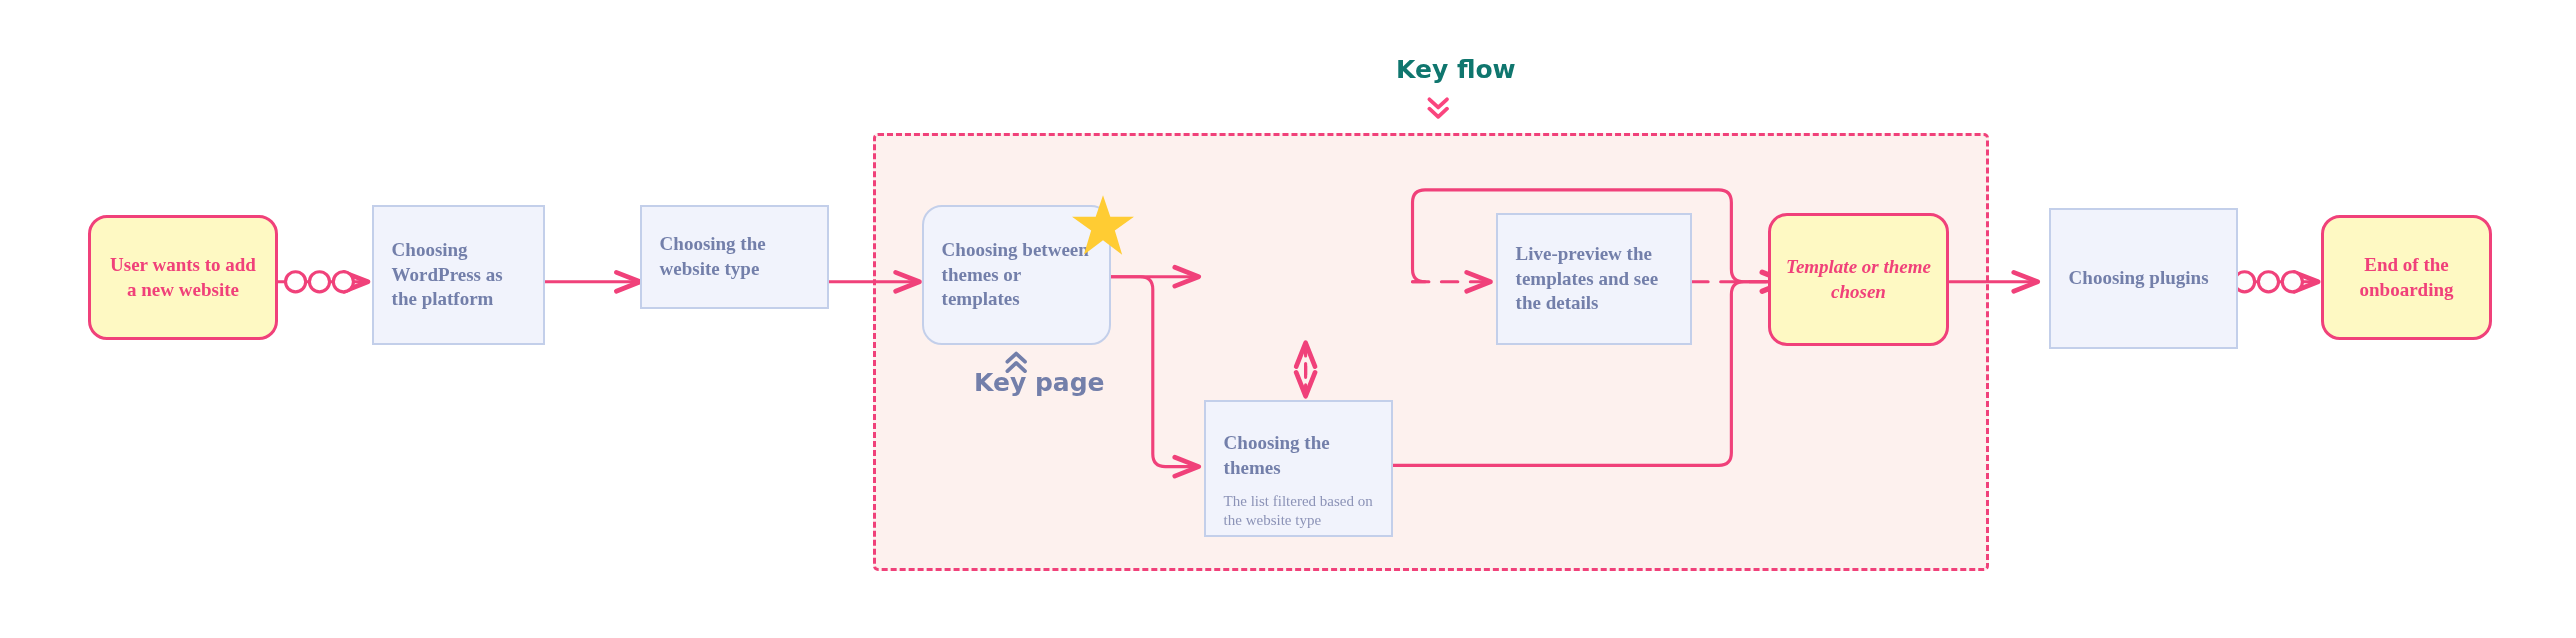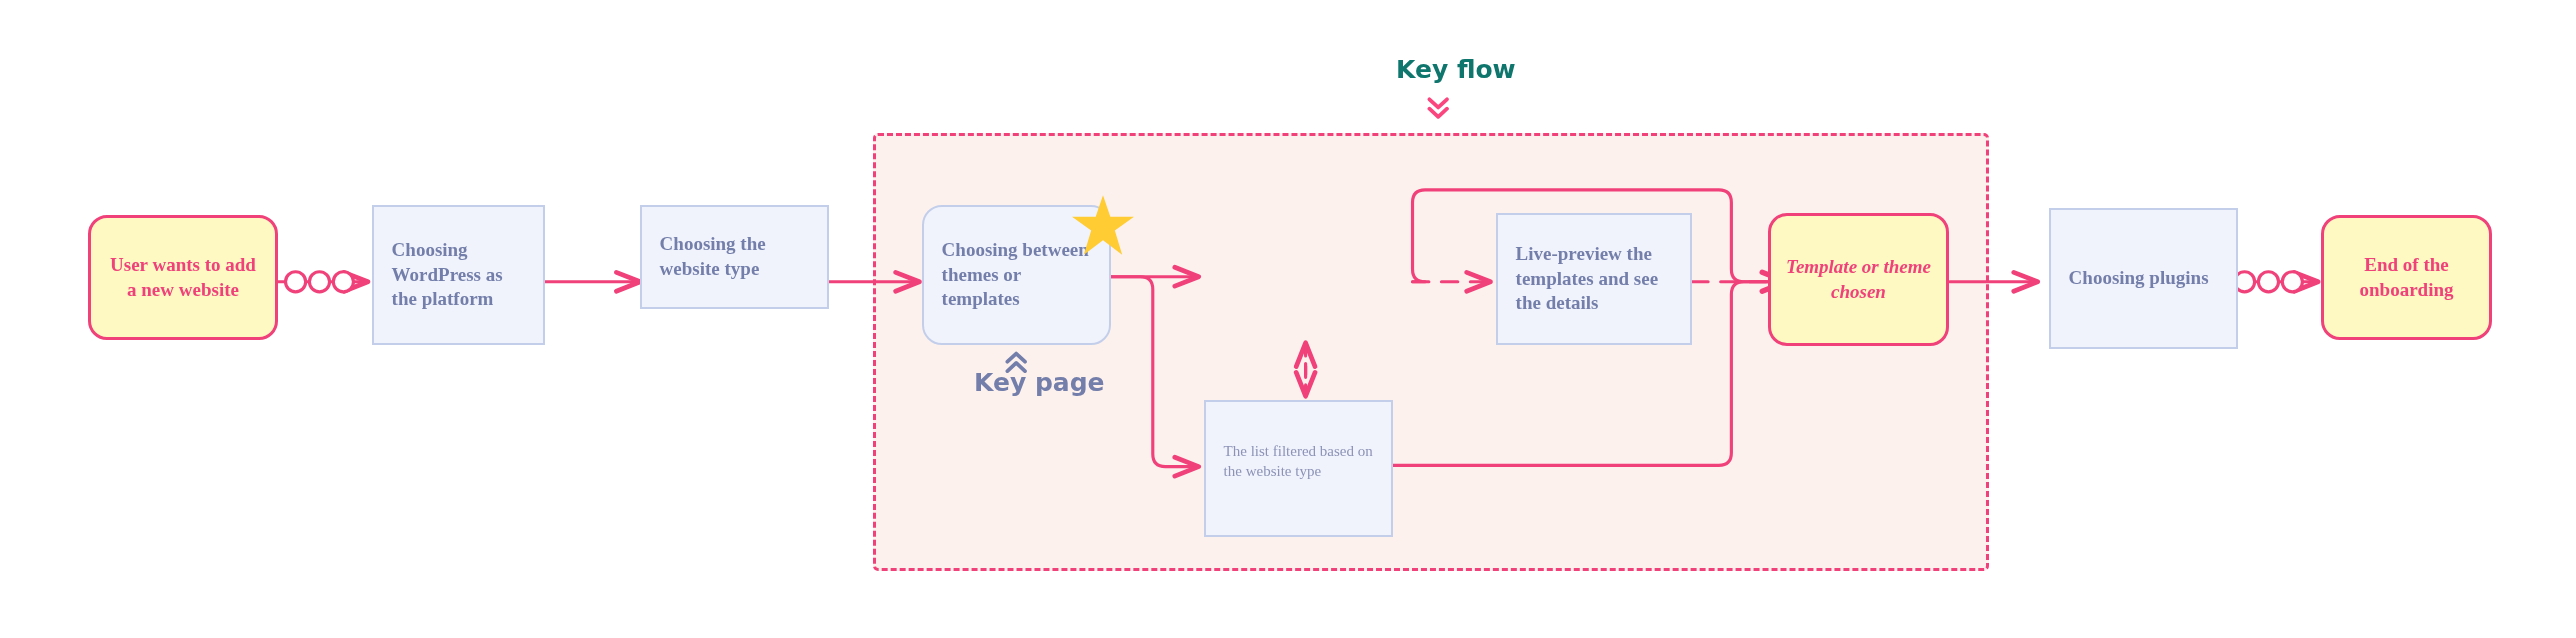--- a/index.html
+++ b/index.html
@@ -96,20 +96,21 @@
   <div class="node blue" style="left:922px;top:205px;width:189px;height:140px;border-radius:20px;">
     <div class="title">Choosing between themes or templates</div>
   </div>
 
 
   <div class="node blue" style="left:1496px;top:213px;width:196px;height:132px;">
     <div class="title">Live-preview the templates and see the details</div>
   </div>
 
   <div class="node blue" style="left:1204px;top:400px;width:189px;height:137px;justify-content:flex-start;padding-top:29px;">
+    <div class="title">Choosing the themes</div>
     <div class="sub">The list filtered based on the website type</div>
   </div>
 
   <div class="node pink" style="left:1768px;top:213px;width:181px;height:133px;font-style:italic;">
     <div class="title">Template or theme chosen</div>
   </div>
 
   <div class="node blue" style="left:2038px;top:208px;width:189px;height:141px;margin-left:11px;">
     <div class="title">Choosing plugins</div>
   </div>

